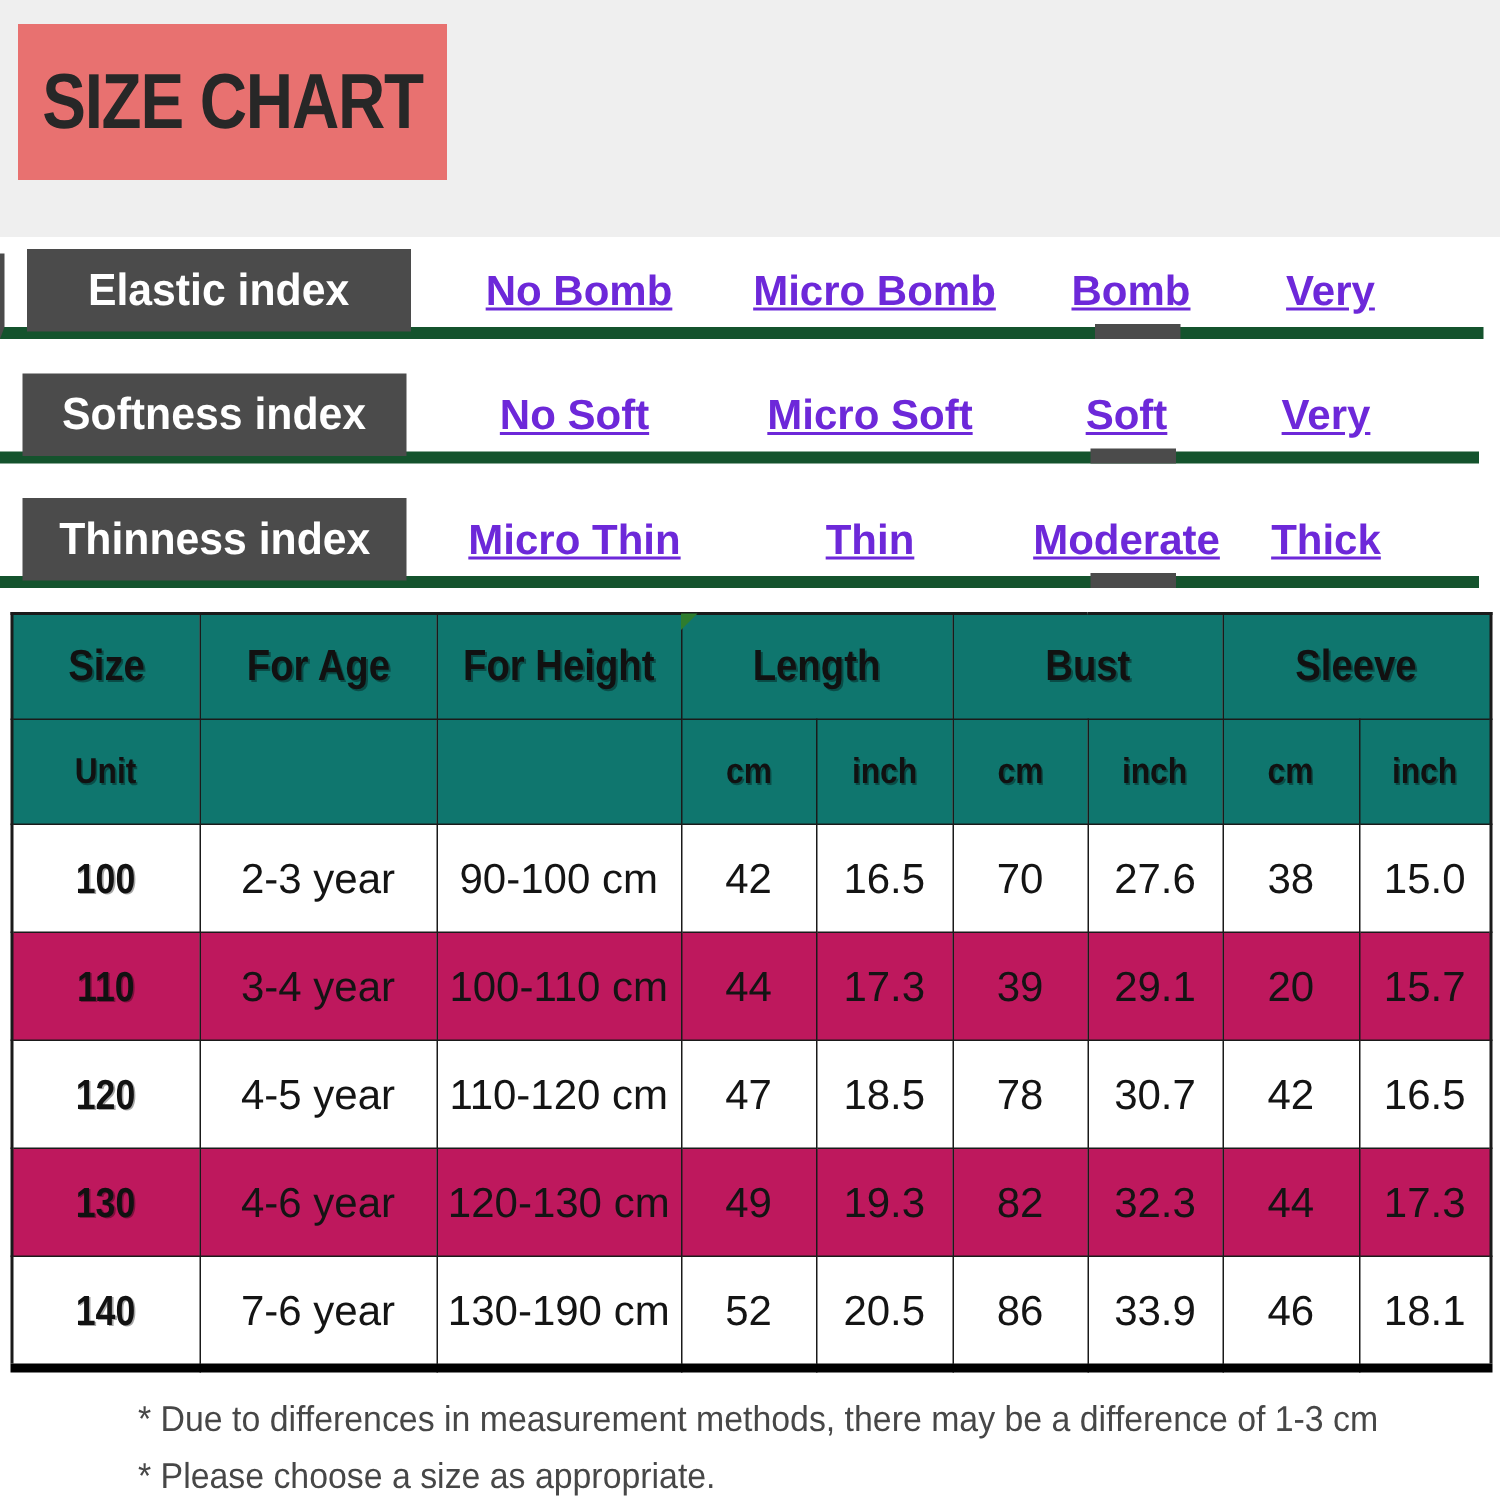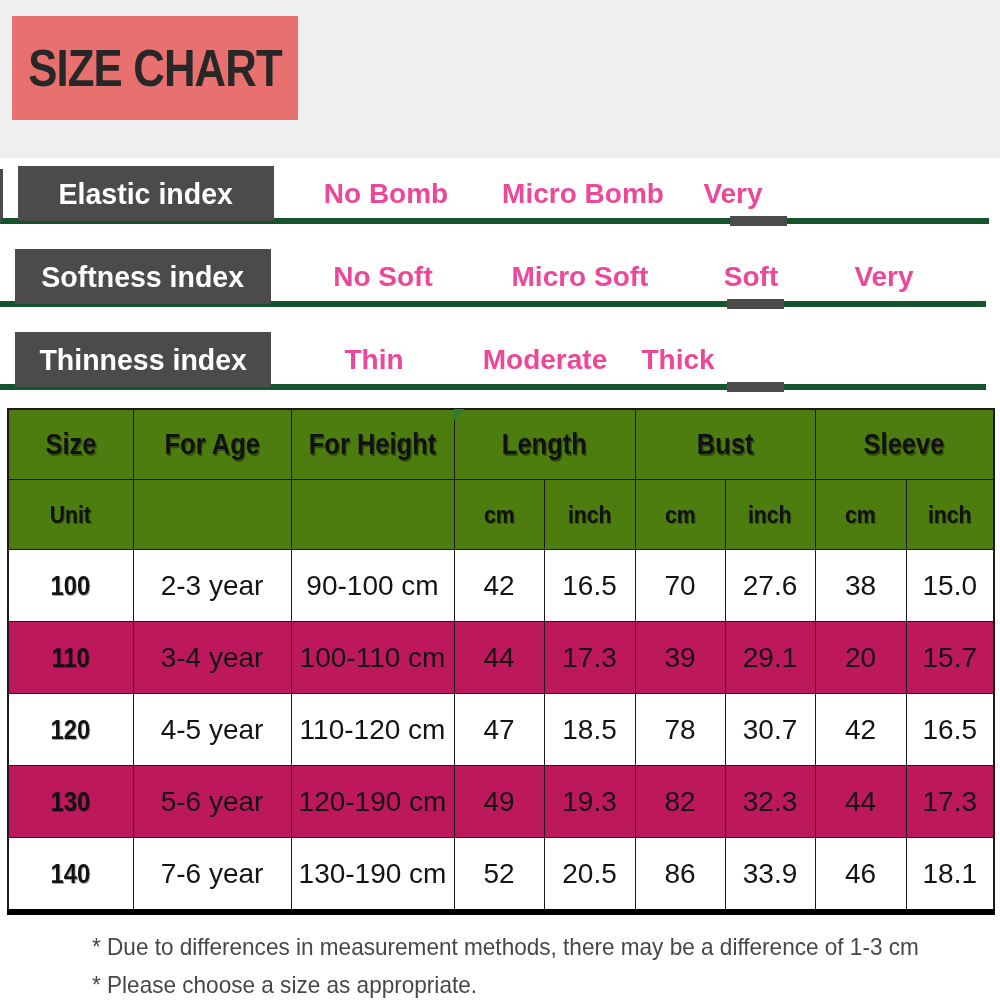--- a/index.html
+++ b/index.html
@@ -16,48 +16,48 @@
     background:#e87170; display:flex; align-items:center; justify-content:center;
   }
   .title-text {
     font-size:52px; font-weight:900; color:#272727; white-space:nowrap;
     letter-spacing:-1px; transform:scaleX(0.84); transform-origin:center;
   }
 
   
   .index-row {
     position:absolute; left:0; width:986px; height:49px; background:#ffffff;
-    border-bottom:6px solid #14532d;
+    border-bottom:8px solid #14532d;
   }
   .index-row.first { border-left:3px solid #4a4a4a; }
   .index-label {
     position:absolute; top:-3px; left:15px; width:256px; height:55px;
     background:#4b4b4b; color:#ffffff;
     display:flex; align-items:center; justify-content:center;
   }
   .index-label span {
     font-weight:bold; font-size:30px; white-space:nowrap;
     display:inline-block; transform:scaleX(0.95);
   }
   .index-options { position:absolute; left:280px; top:0; width:700px; height:49px; display:flex; }
   .index-option {
     display:flex; align-items:center; justify-content:center;
-    font-weight:bold; font-size:28px; color:#ec4899; white-space:nowrap;
+    font-weight:bold; font-size:28px; color:#6d28d9; white-space:nowrap;text-decoration:underline;
   }
   .opt-0 { width:206px; } .opt-1 { width:188px; } .opt-2 { width:154px; } .opt-3 { width:112px; }
   .index-indicator { position:absolute; left:727px; top:47px; width:57px; height:10px; background:#4b4b4b; }
 
   
   .size-table {
     position:absolute; top:408px; left:7px; width:986px;
     border-collapse:collapse; table-layout:fixed;
     border:2px solid #1a1a1a; border-bottom:6px solid #000000;
   }
   .size-table td { border:1px solid #1a1a1a; text-align:center; vertical-align:middle; padding:0; }
-  .size-table tr.hdr-row td { height:69px; background:#4d7c0f; }
+  .size-table tr.hdr-row td { height:69px; background:#0f766e; }
   .size-table tr.data-row td { height:71px; font-size:28px; color:#141414; }
   .size-table tr.data-row.alt td { background:#be185d; }
   .hdr {
     font-weight:bold; font-size:29px; color:#111;
     display:inline-block; transform:scaleX(0.88); white-space:nowrap;
     text-shadow:1.5px 1.5px 0 rgba(0,0,0,0.35);
   }
   .unit-txt {
     font-weight:bold; font-size:24px; color:#111;
     display:inline-block; transform:scaleX(0.88); white-space:nowrap;
@@ -90,20 +90,21 @@
   <span class="title-text">SIZE CHART</span>
 </div>
 
 <div class="index-row first" style="top:169px;">
   <div class="index-label">
     <span>Elastic index</span>
   </div>
   <div class="index-options">
     <div class="index-option opt-0">No Bomb</div>
     <div class="index-option opt-1">Micro Bomb</div>
+    <div class="index-option opt-2">Bomb</div>
     <div class="index-option opt-3">Very</div>
   </div>
   <div class="index-indicator"></div>
 </div>
 
 <div class="index-row" style="top:252px;">
   <div class="index-label">
     <span>Softness index</span>
   </div>
   <div class="index-options">
@@ -113,20 +114,21 @@
     <div class="index-option opt-3">Very</div>
   </div>
   <div class="index-indicator"></div>
 </div>
 
 <div class="index-row" style="top:335px;">
   <div class="index-label">
     <span>Thinness index</span>
   </div>
   <div class="index-options">
+    <div class="index-option opt-0">Micro Thin</div>
     <div class="index-option opt-1">Thin</div>
     <div class="index-option opt-2">Moderate</div>
     <div class="index-option opt-3">Thick</div>
   </div>
   <div class="index-indicator"></div>
 </div>
 
 <table class="size-table">
   <colgroup>
     <col style="width:125px">
@@ -187,22 +189,22 @@
       <td>110-120 cm</td>
       <td>47</td>
       <td>18.5</td>
       <td>78</td>
       <td>30.7</td>
       <td>42</td>
       <td>16.5</td>
     </tr>
     <tr class="data-row alt">
       <td><span class="size-val">130</span></td>
-      <td>5-6 year</td>
-      <td>120-190 cm</td>
+      <td>4-6 year</td>
+      <td>120-130 cm</td>
       <td>49</td>
       <td>19.3</td>
       <td>82</td>
       <td>32.3</td>
       <td>44</td>
       <td>17.3</td>
     </tr>
     <tr class="data-row">
       <td><span class="size-val">140</span></td>
       <td>7-6 year</td>

